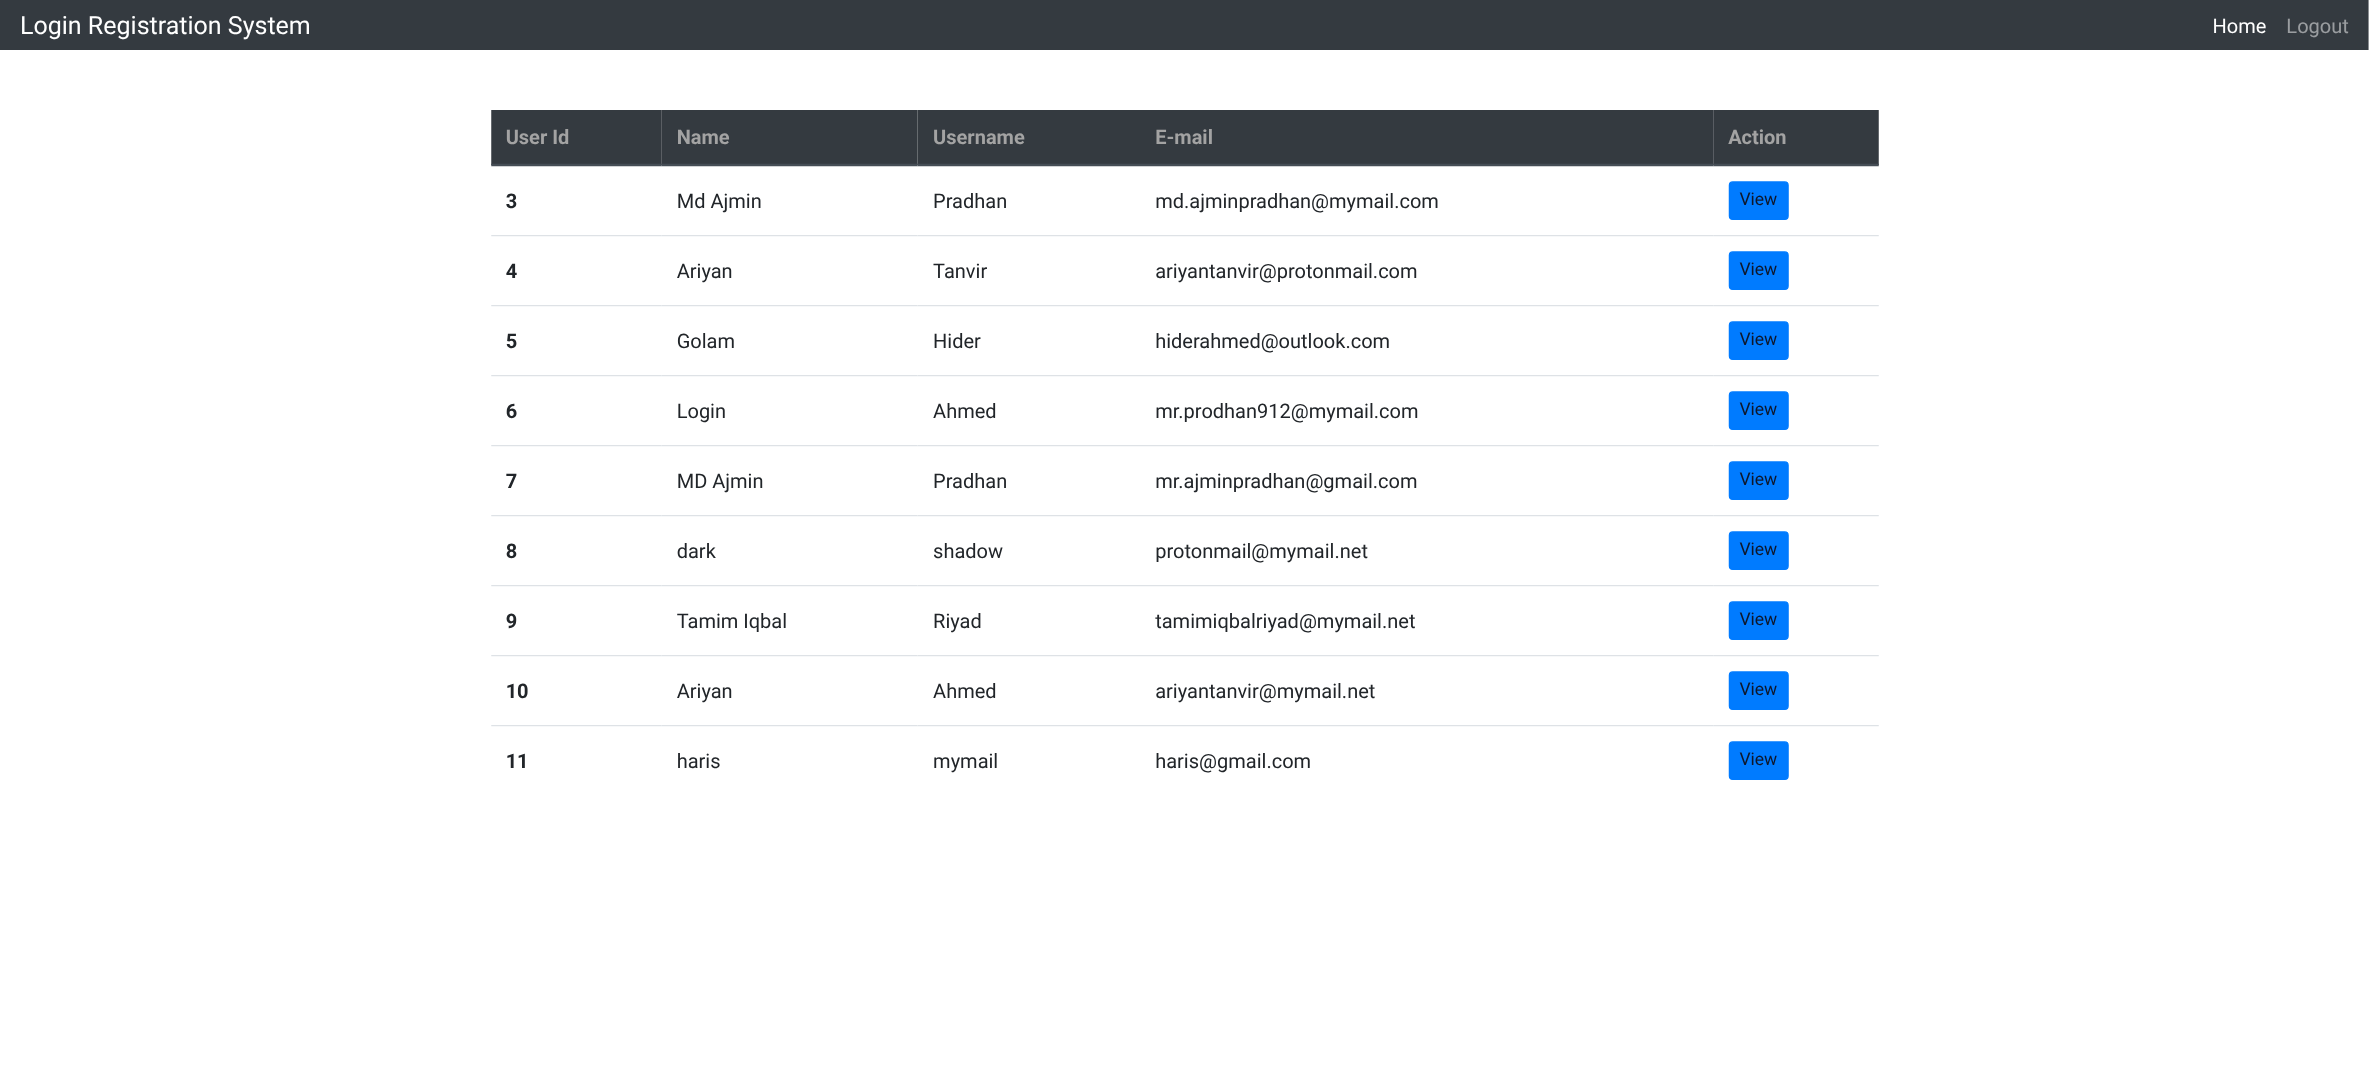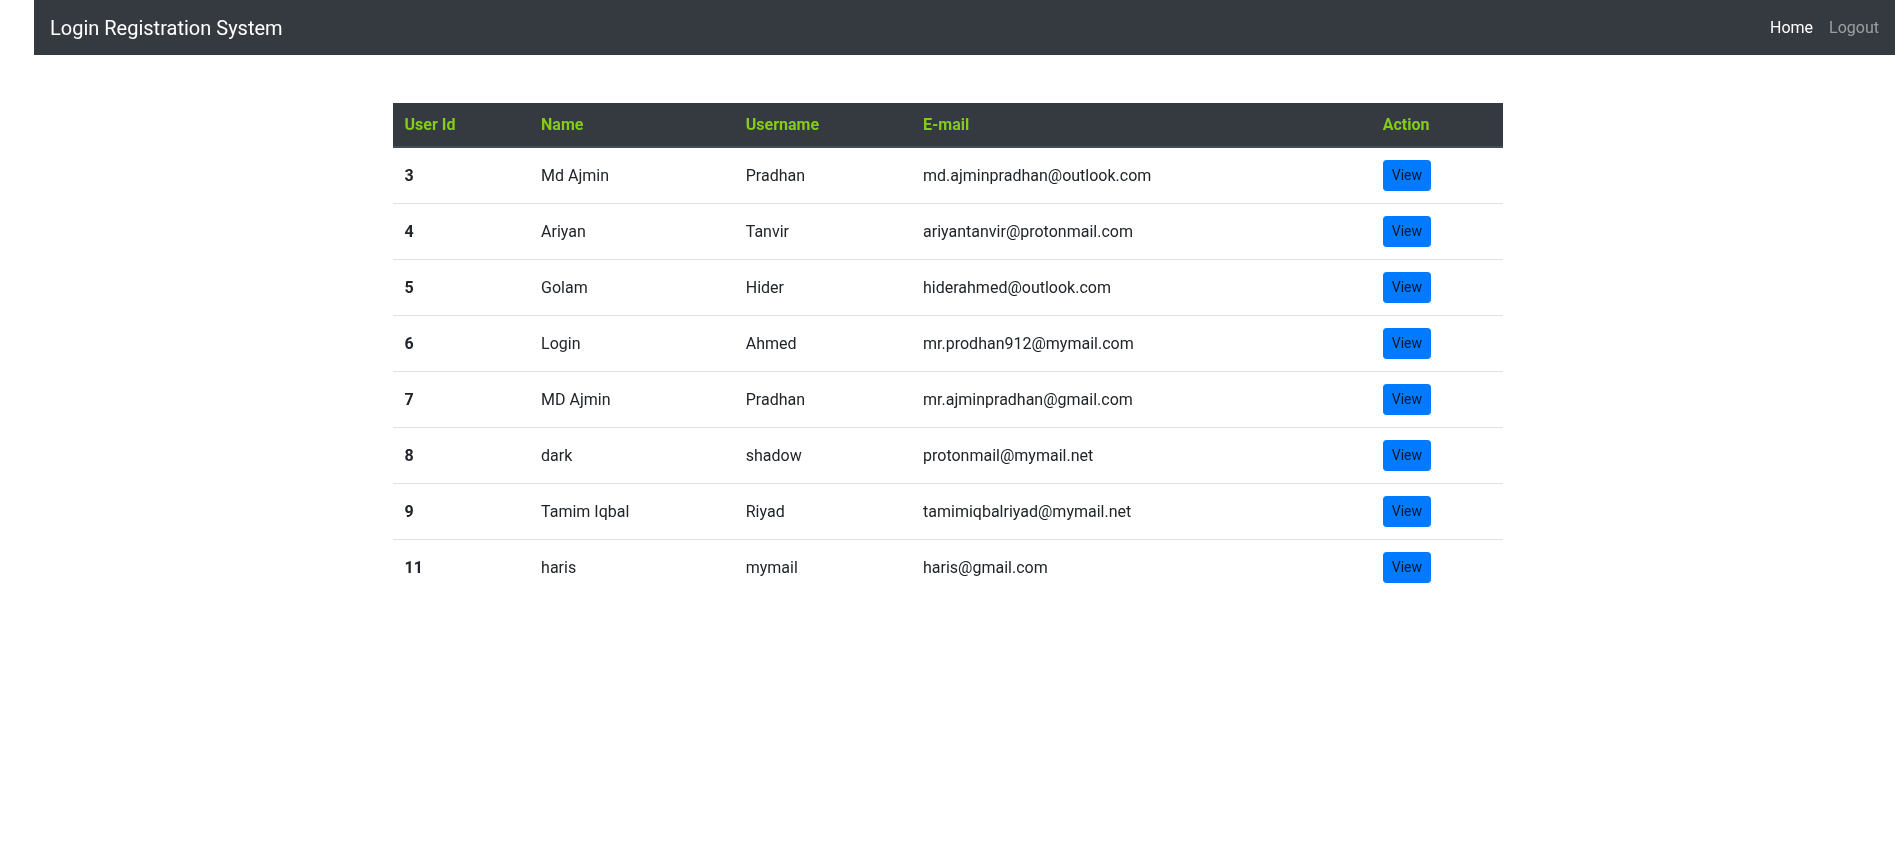--- a/index.html
+++ b/index.html
@@ -8,22 +8,21 @@
       font-size: 16px;
       color: #212529;
       background: #fff;
     }
     .navbar {
       background-color: #343a40;
       display: flex;
       align-items: center;
       justify-content: space-between;
       padding: 0.5rem 1rem;
-      height: 55px;
-      margin-left: 34px;
+      height: 40px;
     }
     .navbar-brand {
       color: #fff;
       font-size: 1.25rem;
       font-weight: 400;
       text-decoration: none;
     }
     .navbar-nav {
       display: flex;
       list-style: none;
@@ -46,21 +45,21 @@
     .table-wrapper {
       margin-top: 48px;
     }
     table {
       width: 100%;
       border-collapse: collapse;
       color: #212529;
     }
     thead th {
       background-color: #343a40;
-      color: #84cc16;
+      color: #a3a3a3;
       font-weight: 700;
       text-align: left;
       padding: 0.75rem;
       vertical-align: bottom;
       border-bottom: 2px solid #454d55;
     }
     tbody td, tbody th {
       padding: 0.75rem;
       vertical-align: middle;
       border-top: 1px solid #dee2e6;
@@ -111,21 +110,21 @@
           <th>Username</th>
           <th>E-mail</th>
           <th>Action</th>
         </tr>
       </thead>
       <tbody id="users-tbody">
       <tr>
             <th>3</th>
             <td>Md Ajmin</td>
             <td>Pradhan</td>
-            <td>md.ajminpradhan@outlook.com</td>
+            <td>md.ajminpradhan@mymail.com</td>
             <td><a class="btn btn-sm" href="#">View</a></td>
           </tr>
           <tr>
             <th>4</th>
             <td>Ariyan</td>
             <td>Tanvir</td>
             <td>ariyantanvir@protonmail.com</td>
             <td><a class="btn btn-sm" href="#">View</a></td>
           </tr>
           <tr>
@@ -157,20 +156,27 @@
             <td><a class="btn btn-sm" href="#">View</a></td>
           </tr>
           <tr>
             <th>9</th>
             <td>Tamim Iqbal</td>
             <td>Riyad</td>
             <td>tamimiqbalriyad@mymail.net</td>
             <td><a class="btn btn-sm" href="#">View</a></td>
           </tr>
           <tr>
+            <th>10</th>
+            <td>Ariyan</td>
+            <td>Ahmed</td>
+            <td>ariyantanvir@mymail.net</td>
+            <td><a class="btn btn-sm" href="#">View</a></td>
+          </tr>
+          <tr>
             <th>11</th>
             <td>haris</td>
             <td>mymail</td>
             <td>haris@gmail.com</td>
             <td><a class="btn btn-sm" href="#">View</a></td>
           </tr>
         </tbody>
     </table>
   </div>
 </div>

